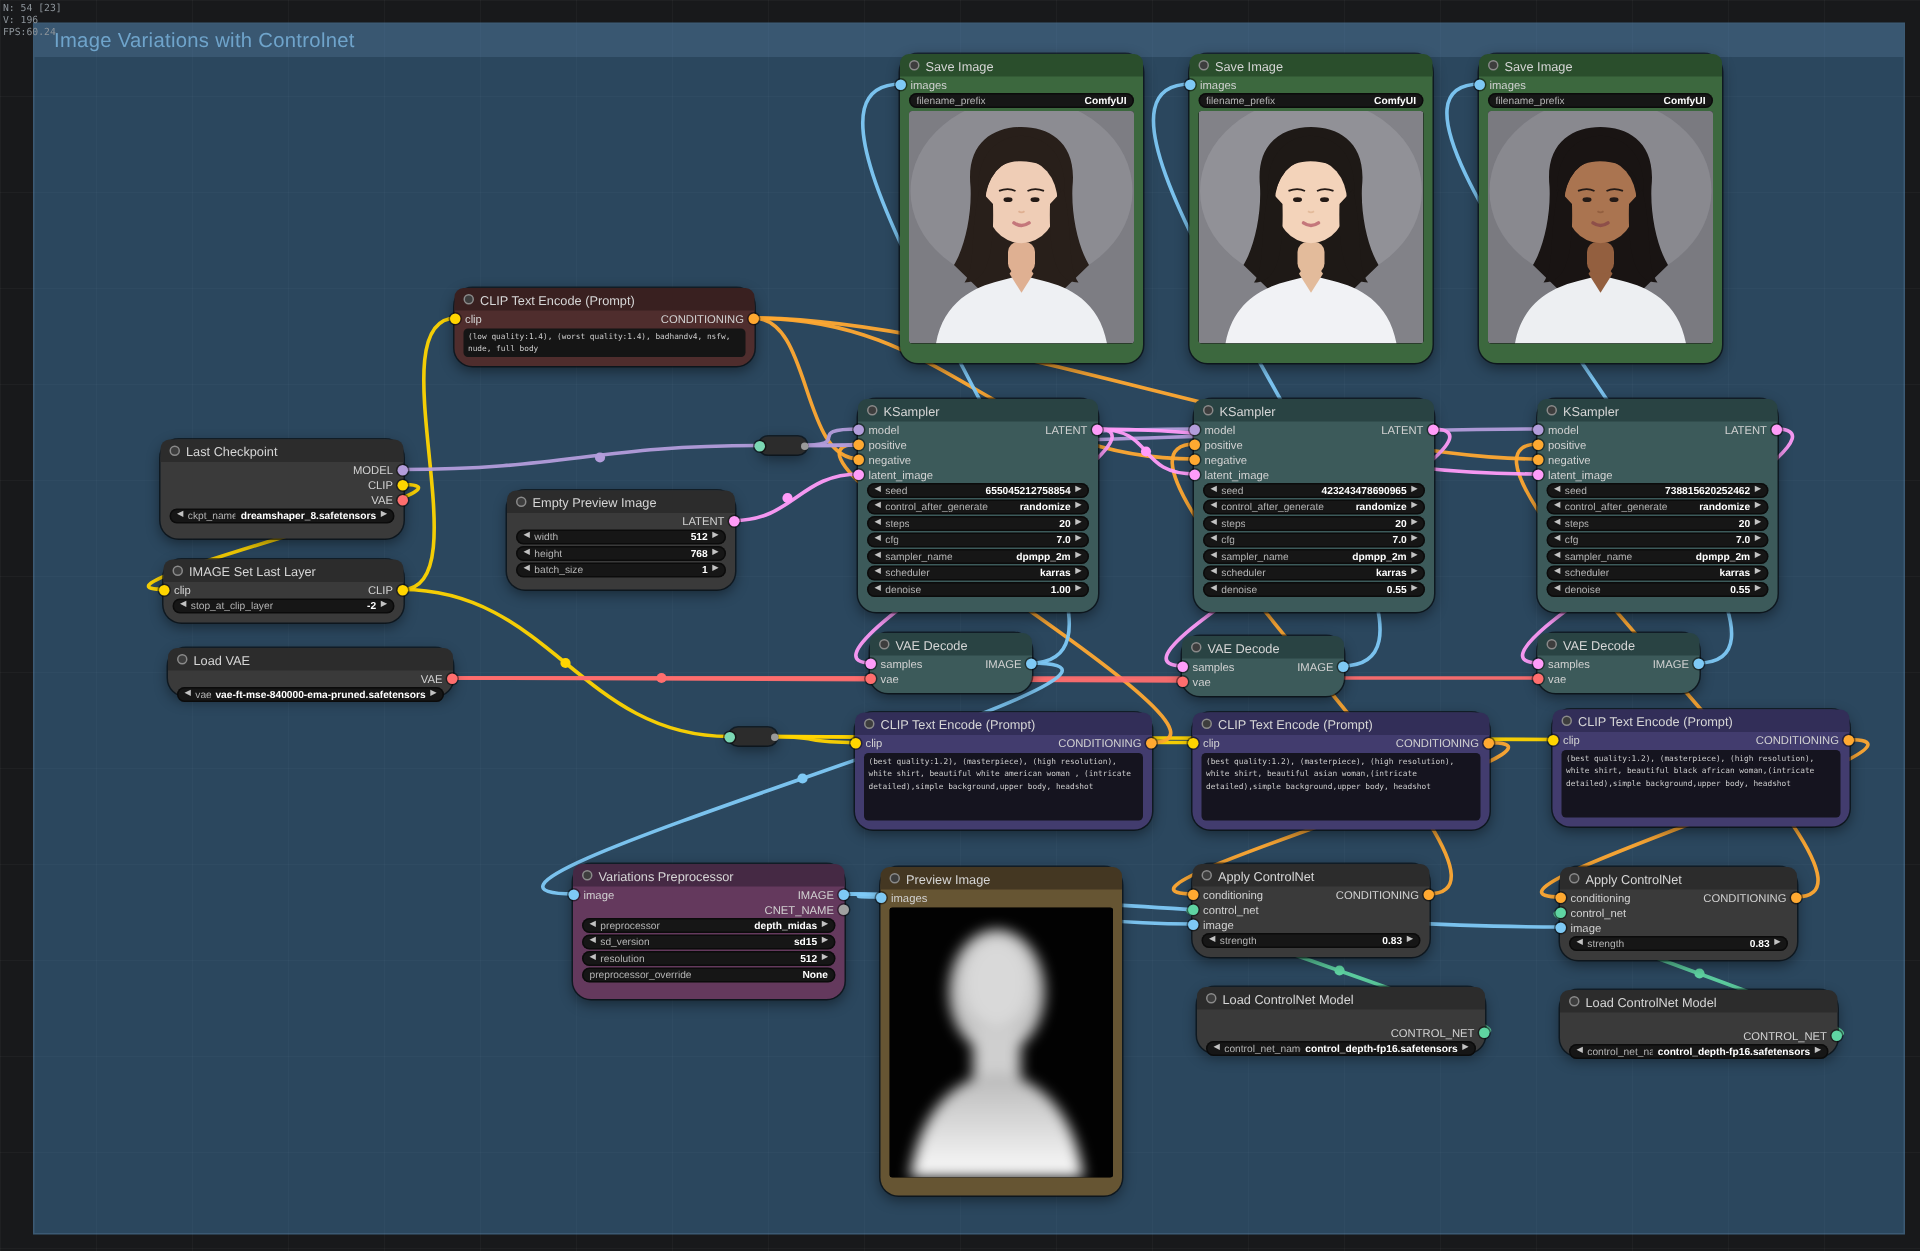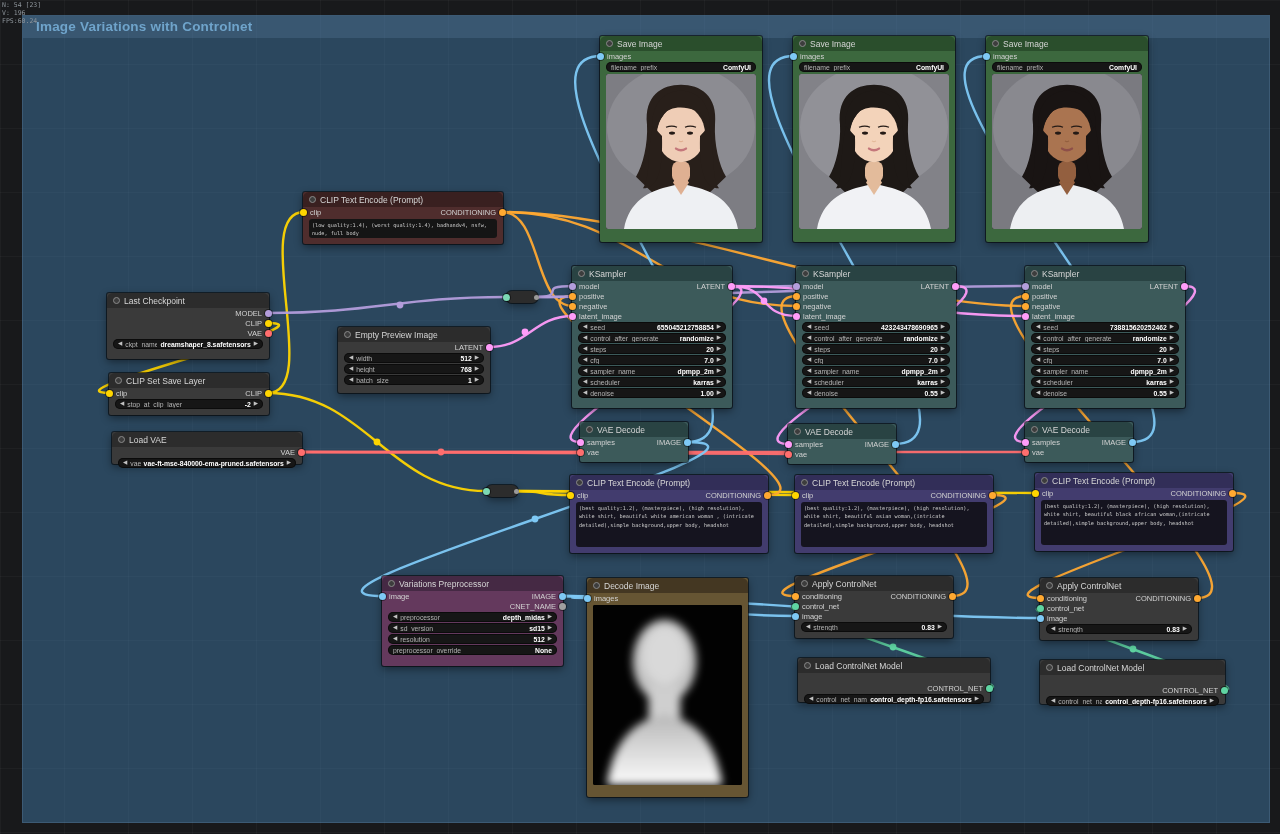--- a/index.html
+++ b/index.html
@@ -5,27 +5,27 @@
   html,body{margin:0;padding:0;background:#101113;}
   .stage{position:relative;width:1280px;height:834px;overflow:hidden;
     background-color:#18191b;
     background-image:linear-gradient(rgba(255,255,255,.032) 1px,transparent 1px),
                      linear-gradient(90deg,rgba(255,255,255,.032) 1px,transparent 1px);
     background-size:64px 64px;
     font-family:"Liberation Sans",sans-serif;}
   .debug{position:absolute;left:2px;top:1px;z-index:6;font-family:"DejaVu Sans Mono",monospace;
     font-size:6.5px;line-height:1.25;color:#8d949a;}
   .group{position:absolute;left:22px;top:15px;width:1246px;height:806px;z-index:0;
-    background:rgba(73,140,196,.40);border:1px solid rgba(140,180,215,.18);font-weight:bold;}
+    background:rgba(73,140,196,.40);border:1px solid rgba(140,180,215,.18);}
   .gtitle{height:22px;line-height:22px;padding:0 13px;background:rgba(130,175,215,.16);
     font-size:13.5px;color:#6fa4cb;letter-spacing:.2px;}
   #wires{position:absolute;left:0;top:0;z-index:1;pointer-events:none;}
   #wires path{fill:none;stroke-width:2.4;opacity:.95;stroke-linecap:round;}
   #nodes{position:absolute;left:0;top:0;z-index:2;}
-  .node{position:absolute;border-radius:2px;box-shadow:0 0 0 1px rgba(0,0,0,.55),0 3px 9px rgba(0,0,0,.45);}
+  .node{position:absolute;border-radius:12px;box-shadow:0 0 0 1px rgba(0,0,0,.55),0 3px 9px rgba(0,0,0,.45);}
   .ntitle{height:15px;display:flex;align-items:center;gap:4px;padding:0 6px;border-radius:6px 6px 0 0;
     font-size:8.5px;color:#d6d6d6;white-space:nowrap;}
   .ndot{width:5px;height:5px;border-radius:50%;background:#3d3d3d;border:1px solid #8a8a8a;flex:none;}
   .srow{display:flex;align-items:center;justify-content:center;height:10px;padding:0 4px;}
   .sin,.sout{display:flex;align-items:center;gap:3px;}
   .sout{margin-left:auto;}
   .slabel{font-size:7.5px;color:#d2d2d2;white-space:nowrap;}
   .sdot{width:7px;height:7px;border-radius:50%;flex:none;box-shadow:0 0 0 1px rgba(0,0,0,.45);}
   .sin .sdot{margin-left:-7px;}
   .sout .sdot{margin-right:-7px;}
@@ -265,21 +265,21 @@
         <div class="widget">
           <span class="warr">◀</span>
           <span class="wlabel">ckpt_name</span>
           <span class="wvalue">dreamshaper_8.safetensors</span>
           <span class="warr">▶</span>
         </div>
       </div>
       <div class="node t-default" style="left: 109px; top: 373px; width: 160px; height: 42px;">
         <div class="ntitle">
           <span class="ndot"></span>
-          <span class="ntext">CLIP Set Save Layer</span>
+          <span class="ntext">IMAGE Set Last Layer</span>
         </div>
         <div class="srow">
           <div class="sin">
             <span class="sdot" style="background: rgb(255, 213, 0);"></span>
             <span class="slabel">clip</span>
           </div>
           <div class="sout">
             <span class="slabel">CLIP</span>
             <span class="sdot" style="background: rgb(255, 213, 0);"></span>
           </div>
@@ -739,21 +739,21 @@
           <span class="warr">▶</span>
         </div>
         <div class="widget">
           <span class="wlabel">preprocessor_override</span>
           <span class="wvalue">None</span>
         </div>
       </div>
       <div class="node t-brown" style="left: 587px; top: 578px; width: 161px; height: 219px;">
         <div class="ntitle">
           <span class="ndot"></span>
-          <span class="ntext">Decode Image</span>
+          <span class="ntext">Preview Image</span>
         </div>
         <div class="srow">
           <div class="sin">
             <span class="sdot" style="background: rgb(126, 201, 245);"></span>
             <span class="slabel">images</span>
           </div>
           <div class="sout"></div>
         </div>
         <div class="nimage " title="grayscale depth map silhouette of head and shoulders on black" style="height: 180px;">
   <svg viewBox="0 0 150 186" preserveAspectRatio="none">

